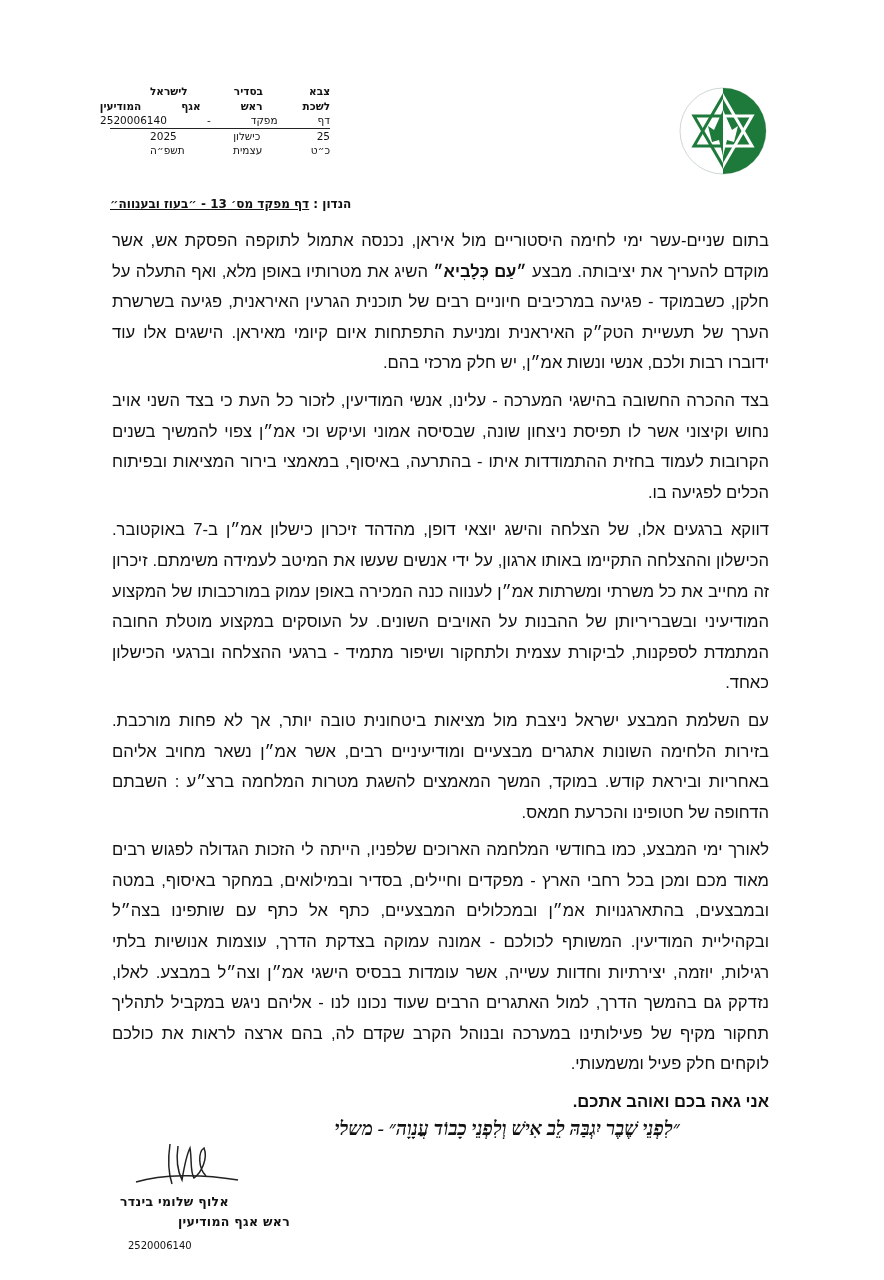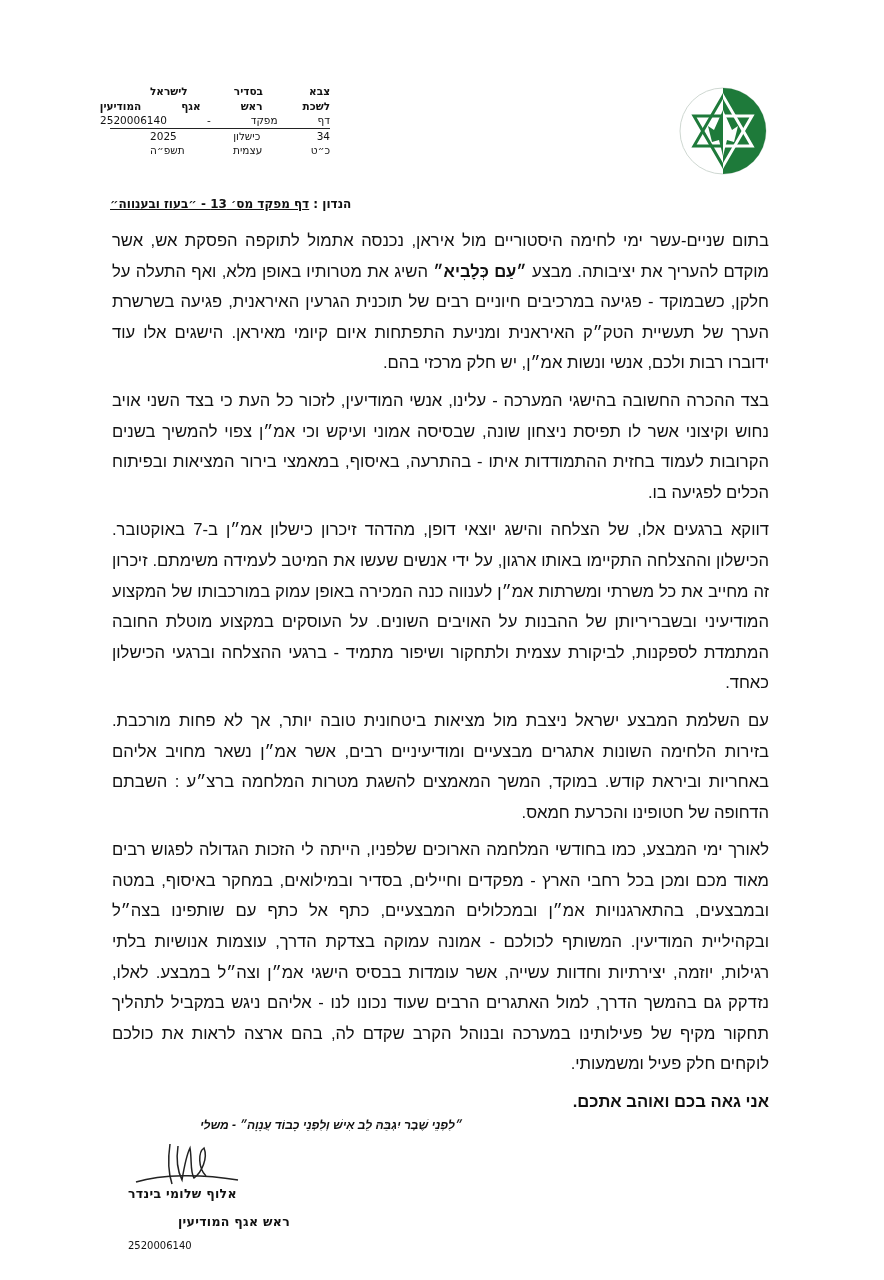--- a/index.html
+++ b/index.html
@@ -35,33 +35,33 @@
       position: absolute; left: 112px; top: 226px; width: 664px;
       font-family: "Liberation Sans", "DejaVu Sans", sans-serif;
       font-size: 16.6px; line-height: 30.6px; text-align: justify; direction: rtl;
     }
     .body p { margin: 0 7px 7px 0; text-align-last: right; }
     .body b { font-weight: bold; }
     .closing { font-weight: bold; margin-top: 2px !important; }
 
     
     .quote {
-      position: absolute; left: 200px; top: 1118px; width: 480px; text-align: left;
-      font-family: Liberation Sans, sans-serif;
-      font-weight: bold; font-style: italic; font-size: 12px; direction: rtl;
+      position: absolute; left: 200px; top: 1118px; width: 480px; text-align: right;
+      font-family: Liberation Serif, serif;
+      font-weight: bold; font-style: italic; font-size: 19px; direction: rtl;
     }
 
     
     .sig { position: absolute; left: 120px; top: 1138px; width: 170px; height: 120px; }
     .sig svg { position: absolute; left: 12px; top: 0; }
     .sig .name, .sig .role {
       position: absolute; right: 0; left: 0; text-align: left; direction: rtl;
       font-weight: bold; font-size: 12.5px; letter-spacing: 0.3px;
     }
-    .sig .name { top: 48px; margin-left: 8px; }
+    .sig .name { top: 56px; }
     .sig .role { top: 76px; text-align: right; }
     .docnum { position: absolute; left: 128px; top: 1240px; font-size: 10px; direction: ltr; }
   </style>
 </head>
 <body>
 
 <div class="page">
 
   <div class="hdr">
     <div class="row bold">
@@ -75,21 +75,21 @@
       <span>אגף</span>
       <span>המודיעין</span>
     </div>
     <div class="row ul">
       <span>דף</span>
       <span>מפקד</span>
       <span>-</span>
       <span>2520006140</span>
     </div>
     <div class="row">
-      <span>34</span>
+      <span>25</span>
       <span>כישלון</span>
       <span>2025</span>
     </div>
     <div class="row">
       <span>כ״ט</span>
       <span>עצמית</span>
       <span>תשפ״ה</span>
     </div>
   </div>
 

